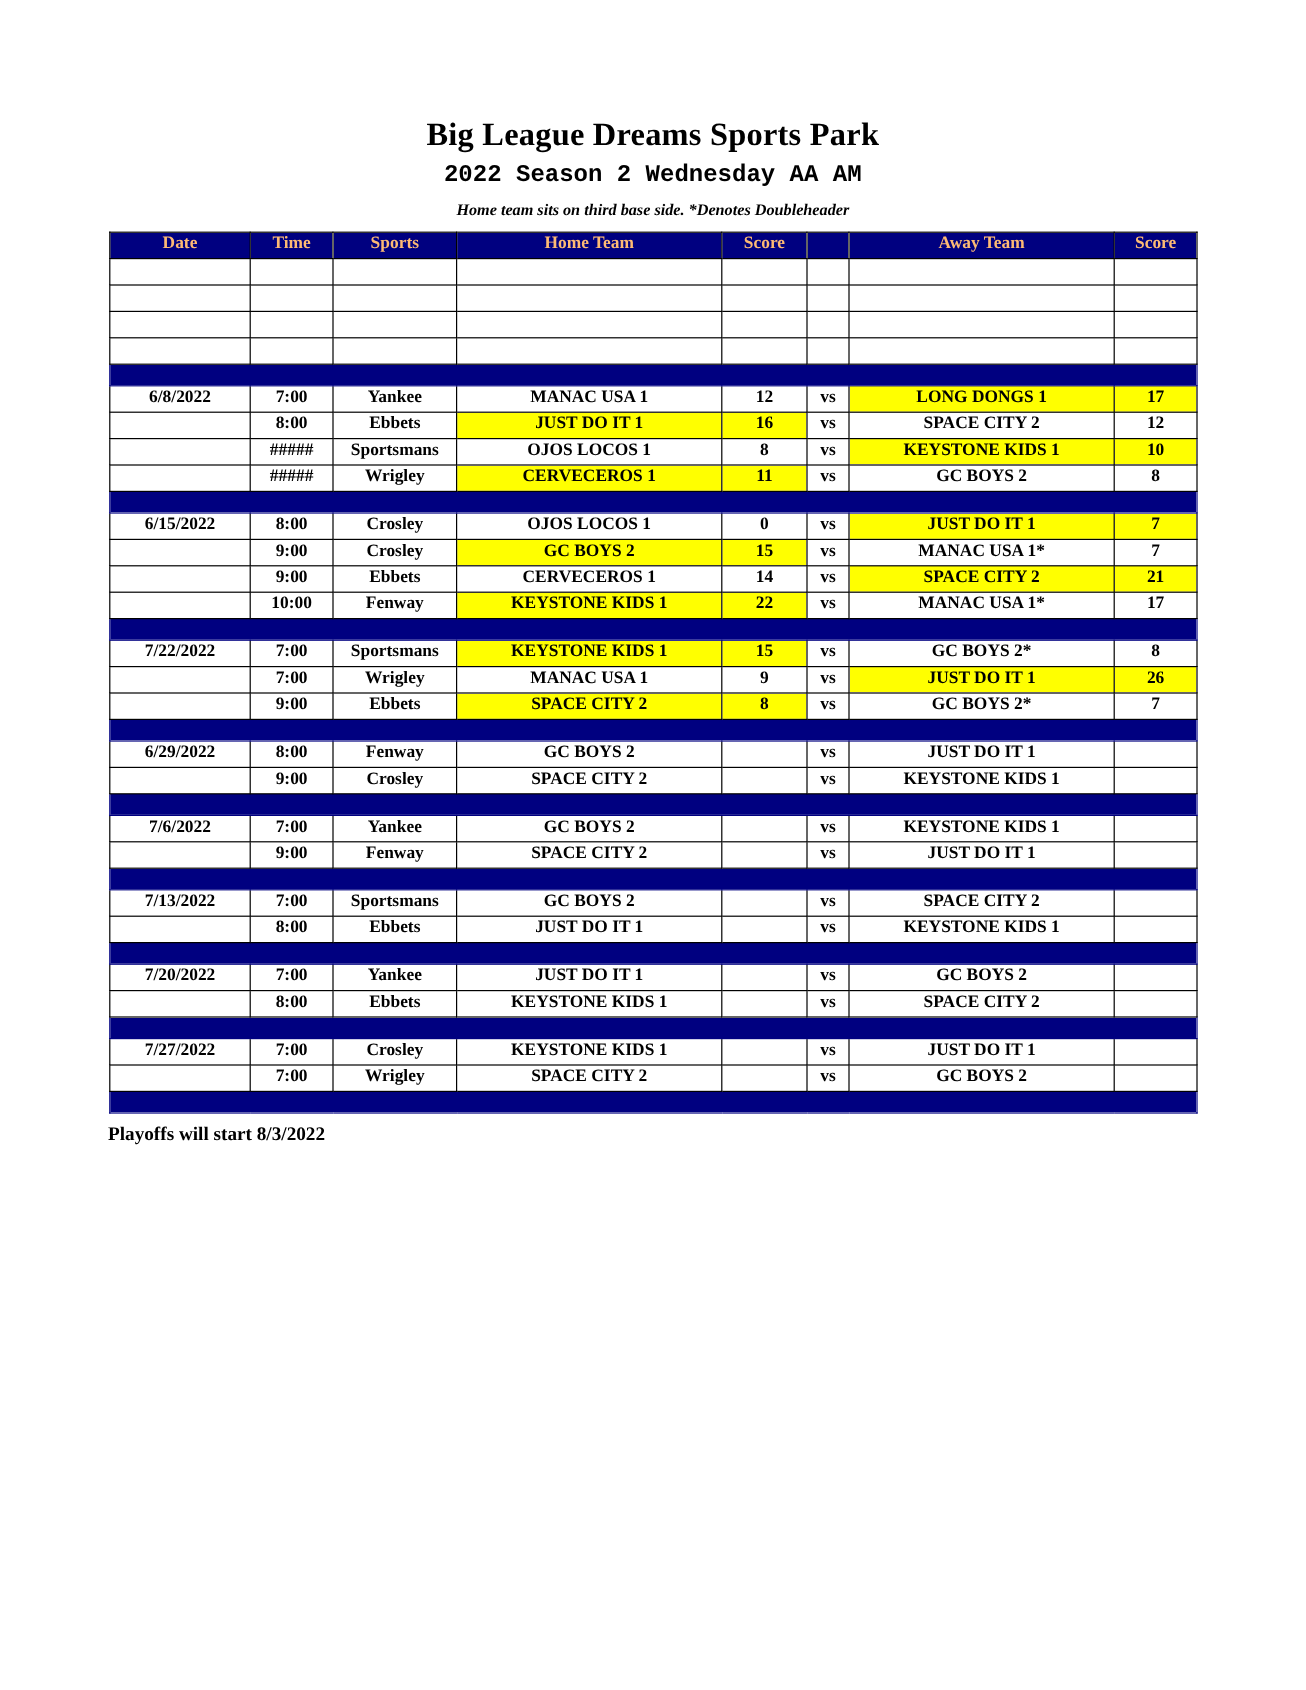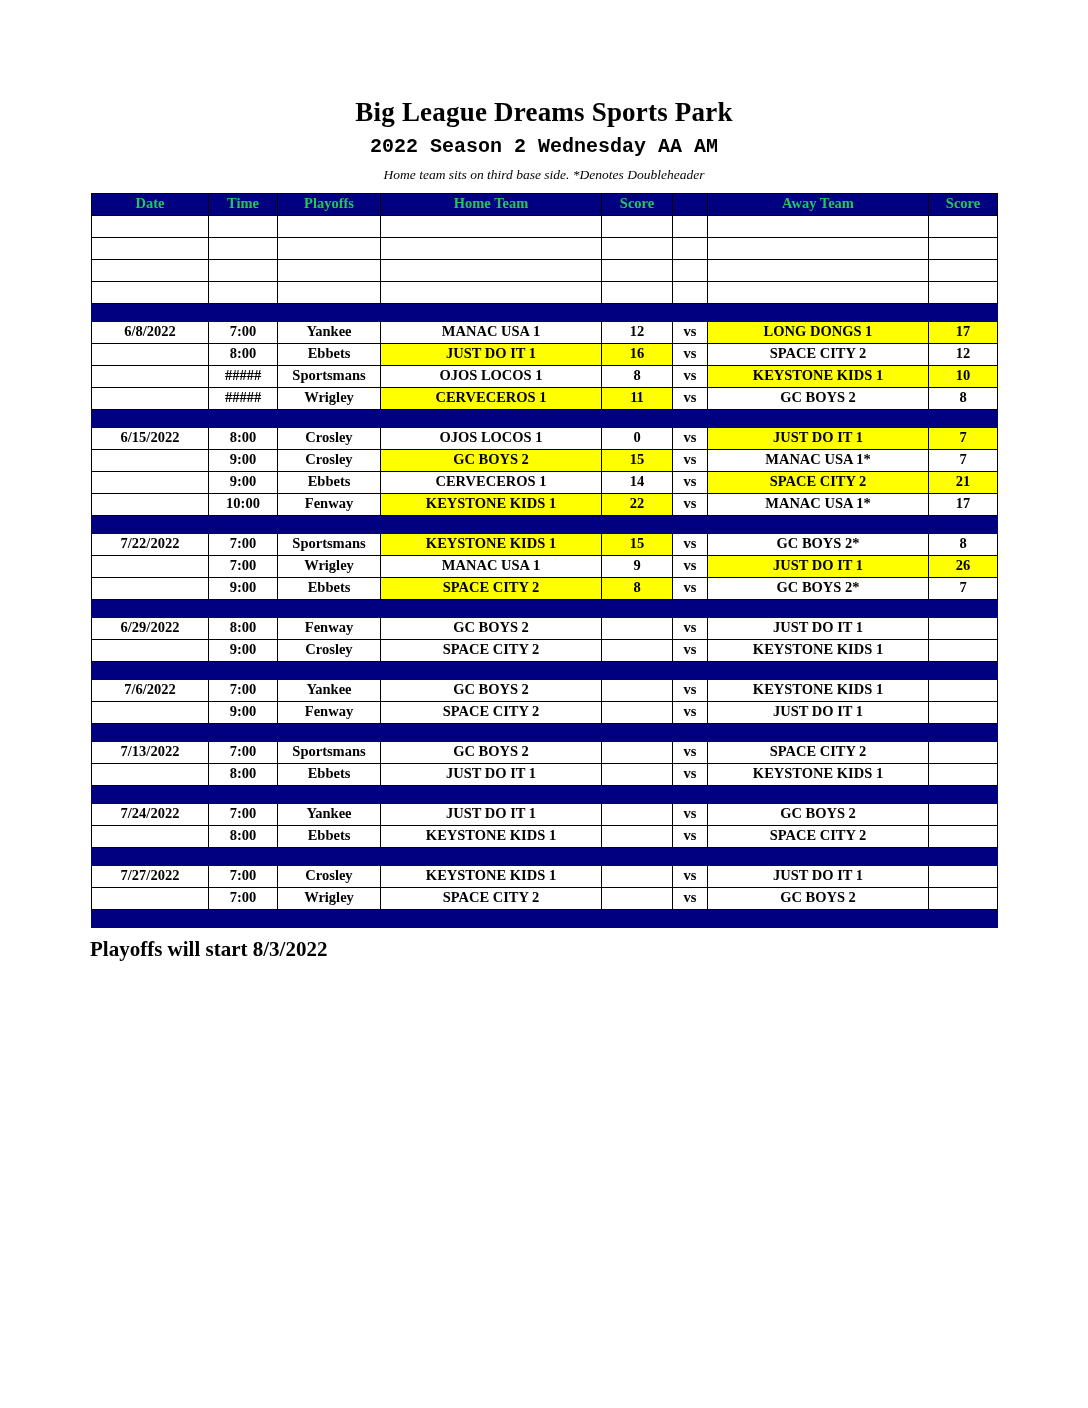--- a/index.html
+++ b/index.html
@@ -35,21 +35,21 @@
     font-family: Liberation Mono, monospace;
     font-weight: bold;
     font-size: 20px;
     margin: 0;
     padding-top: 8px;
     line-height: 1.1;
   }
   .note {
     text-align: center;
     font-family: "Liberation Serif", serif;
-    font-weight: normal;
+    font-weight: bold;
     font-style: italic;
     font-size: 13.5px;
     margin: 0;
     padding-top: 10px;
     line-height: 1.1;
   }
   .table-wrap {
     margin: 0 auto;
     padding-top: 10px;
     width: 906px;
@@ -66,21 +66,21 @@
     font-size: 14.5px;
     font-weight: bold;
     text-align: center;
     padding: 0 2px;
     overflow: hidden;
     white-space: nowrap;
     line-height: 1.05;
   }
   thead th {
     background: #000080;
-    color: #22c55e;
+    color: #fdba74;
     font-size: 15px;
     height: 23px;
     border: 1px solid #000080;
   }
   
   col.c-date   { width: 117px; }
   col.c-time   { width: 69px; }
   col.c-replica{ width: 103px; }
   col.c-home   { width: 221px; }
   col.c-hscore { width: 71px; }
@@ -102,21 +102,21 @@
     height: 21px;
   }
   td.hl {
     background: #ffff00;
   }
   .footer {
     padding-top: 9px;
     padding-left: 90px;
     font-family: "Liberation Serif", serif;
     font-weight: bold;
-    font-size: 21px;
+    font-size: 16px;
   }
 </style>
 </head>
 <body>
 
 <div class="page">
 
   <h1 class="title">Big League Dreams Sports Park</h1>
   <h2 class="subtitle">2022 Season 2 Wednesday AA AM</h2>
   <div class="note">Home team sits on third base side.  *Denotes Doubleheader</div>
@@ -130,21 +130,21 @@
           <col class="c-home">
         <col class="c-hscore">
           <col class="c-vs">
           <col class="c-away">
           <col class="c-ascore">
       </colgroup>
       <thead>
         <tr>
           <th>Date</th>
           <th>Time</th>
-          <th>Playoffs</th>
+          <th>Sports</th>
           <th>Home Team</th>
           <th>Score</th>
           <th></th>
           <th>Away Team</th>
           <th>Score</th>
         </tr>
       </thead>
       <tbody id="schedule-body">
           <tr class="blank">
             <td></td>
@@ -371,21 +371,21 @@
             <td>JUST DO IT 1</td>
             <td></td>
             <td class="vs">vs</td>
             <td>KEYSTONE KIDS 1</td>
             <td></td>
           </tr>
           <tr class="spacer">
             <td colspan="8"></td>
           </tr>
           <tr>
-            <td>7/24/2022</td>
+            <td>7/20/2022</td>
             <td>7:00</td>
             <td>Yankee</td>
             <td>JUST DO IT 1</td>
             <td></td>
             <td class="vs">vs</td>
             <td>GC BOYS 2</td>
             <td></td>
           </tr>
           <tr>
             <td></td>

